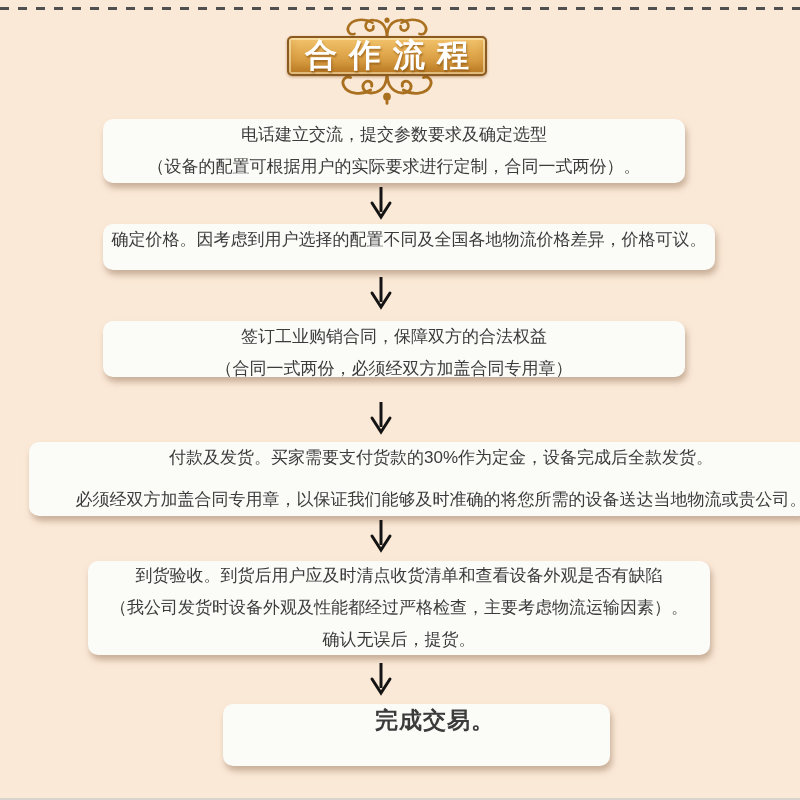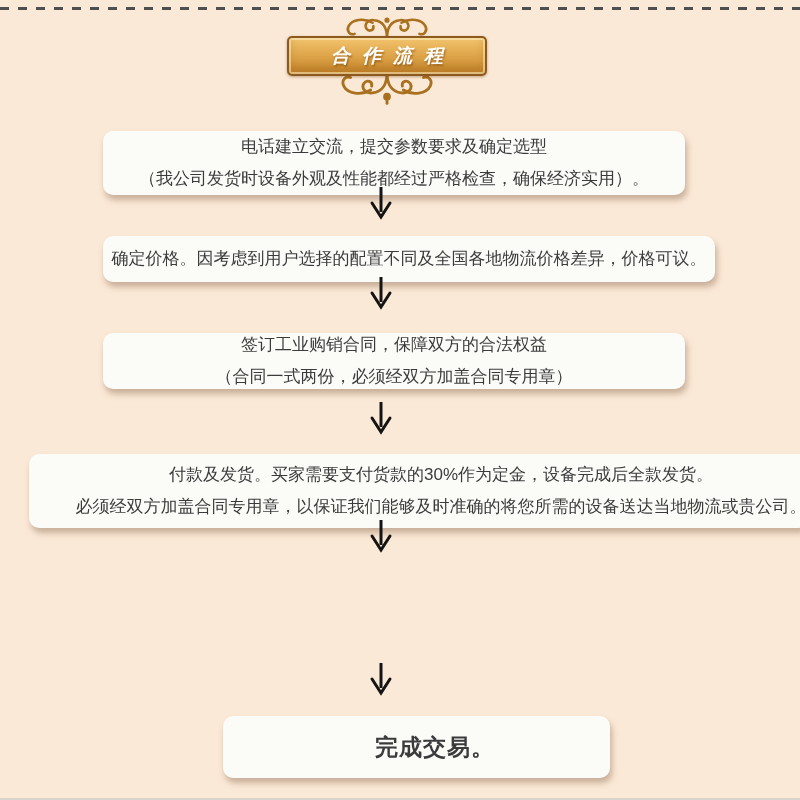--- a/index.html
+++ b/index.html
@@ -32,36 +32,35 @@
     background:linear-gradient(180deg,#f2c46d 0%,#e0a74c 45%,#cd8c30 100%);
     border:2px solid #8a5a20;
     border-radius:5px;
     box-shadow:inset 0 0 0 2px rgba(255,240,195,.55),
                inset 0 -8px 10px rgba(140,80,10,.30),
                0 1px 3px rgba(120,70,10,.45);
     display:flex;align-items:center;justify-content:center;
   }
   .plate-title{
     color:#ffffff;
-    font-size:19px;font-weight:bold;font-style:italic;
+    font-size:32px;font-weight:bold;
     letter-spacing:12px;padding-left:12px;
     text-shadow:1px 2px 2px rgba(130,75,10,.6);
     white-space:nowrap;
   }
   
   .box{
     position:absolute;
     background:#fbfbf8;
     border-radius:10px;
     box-shadow:2px 5px 6px rgba(150,118,92,.5);
-    display:flex;flex-direction:column;justify-content:center;align-items:center;
+    display:flex;flex-direction:column;justify-content:space-between;align-items:center;
     color:#3b3b3b;
     font-size:17px;line-height:32px;
     text-align:center;
-    margin-top:12px;
   }
   .line{white-space:nowrap;}
   .b1{top:119px;left:103px;width:582px;height:64px;}
   .b2{top:224px;left:103px;width:612px;height:46px;}
   .b3{top:321px;left:103px;width:582px;height:56px;}
   .b4{top:442px;left:29px;width:734px;height:74px;padding-left:45px;}
   .b5{top:561px;left:88px;width:622px;height:94px;line-height:30px;}
   .b6{top:704px;left:223px;width:350px;height:62px;padding-left:37px;}
   .b6 .line{font-size:23px;font-weight:bold;letter-spacing:1px;}
   
@@ -99,21 +98,21 @@
         <path d="M75 0 C75 12 80 20 90 21 C98 22 102 16 99 11 C96 7 90 9 91 14"></path>
         <path d="M92 18 C102 24 116 22 120 14 C123 8 118 3 113 5"></path>
         <circle cx="75" cy="25" r="4" fill="#a9701f" stroke="none"></circle>
         <path d="M75 27 L75 32"></path>
       </g>
     </svg>
   </div>
 
   <div class="box b1">
     <div class="line">电话建立交流，提交参数要求及确定选型</div>
-    <div class="line">（我公司发货时设备外观及性能都经过严格检查，确保经济实用）。</div>
+    <div class="line">（设备的配置可根据用户的实际要求进行定制，合同一式两份）。</div>
   </div>
 
   <svg class="arrow a1" viewBox="0 0 26 34" xmlns="http://www.w3.org/2000/svg">
     <path d="M13 1 V26" stroke="#141414" stroke-width="3" fill="none"></path>
     <path d="M4 17 L13 31 L22 17" stroke="#141414" stroke-width="3" fill="none" stroke-linecap="round"></path>
   </svg>
 
   <div class="box b2">
     <div class="line">确定价格。因考虑到用户选择的配置不同及全国各地物流价格差异，价格可议。</div>
   </div>
@@ -136,20 +135,25 @@
   <div class="box b4">
     <div class="line">付款及发货。买家需要支付货款的30%作为定金，设备完成后全款发货。</div>
     <div class="line">必须经双方加盖合同专用章，以保证我们能够及时准确的将您所需的设备送达当地物流或贵公司。</div>
   </div>
 
   <svg class="arrow a4" viewBox="0 0 26 34" xmlns="http://www.w3.org/2000/svg">
     <path d="M13 1 V26" stroke="#141414" stroke-width="3" fill="none"></path>
     <path d="M4 17 L13 31 L22 17" stroke="#141414" stroke-width="3" fill="none" stroke-linecap="round"></path>
   </svg>
 
+  <div class="box b5">
+    <div class="line">到货验收。到货后用户应及时清点收货清单和查看设备外观是否有缺陷</div>
+    <div class="line">（我公司发货时设备外观及性能都经过严格检查，主要考虑物流运输因素）。</div>
+    <div class="line">确认无误后，提货。</div>
+  </div>
 
   <svg class="arrow a5" viewBox="0 0 26 34" xmlns="http://www.w3.org/2000/svg">
     <path d="M13 1 V26" stroke="#141414" stroke-width="3" fill="none"></path>
     <path d="M4 17 L13 31 L22 17" stroke="#141414" stroke-width="3" fill="none" stroke-linecap="round"></path>
   </svg>
 
   <div class="box b6">
     <div class="line">完成交易。</div>
   </div>
 

